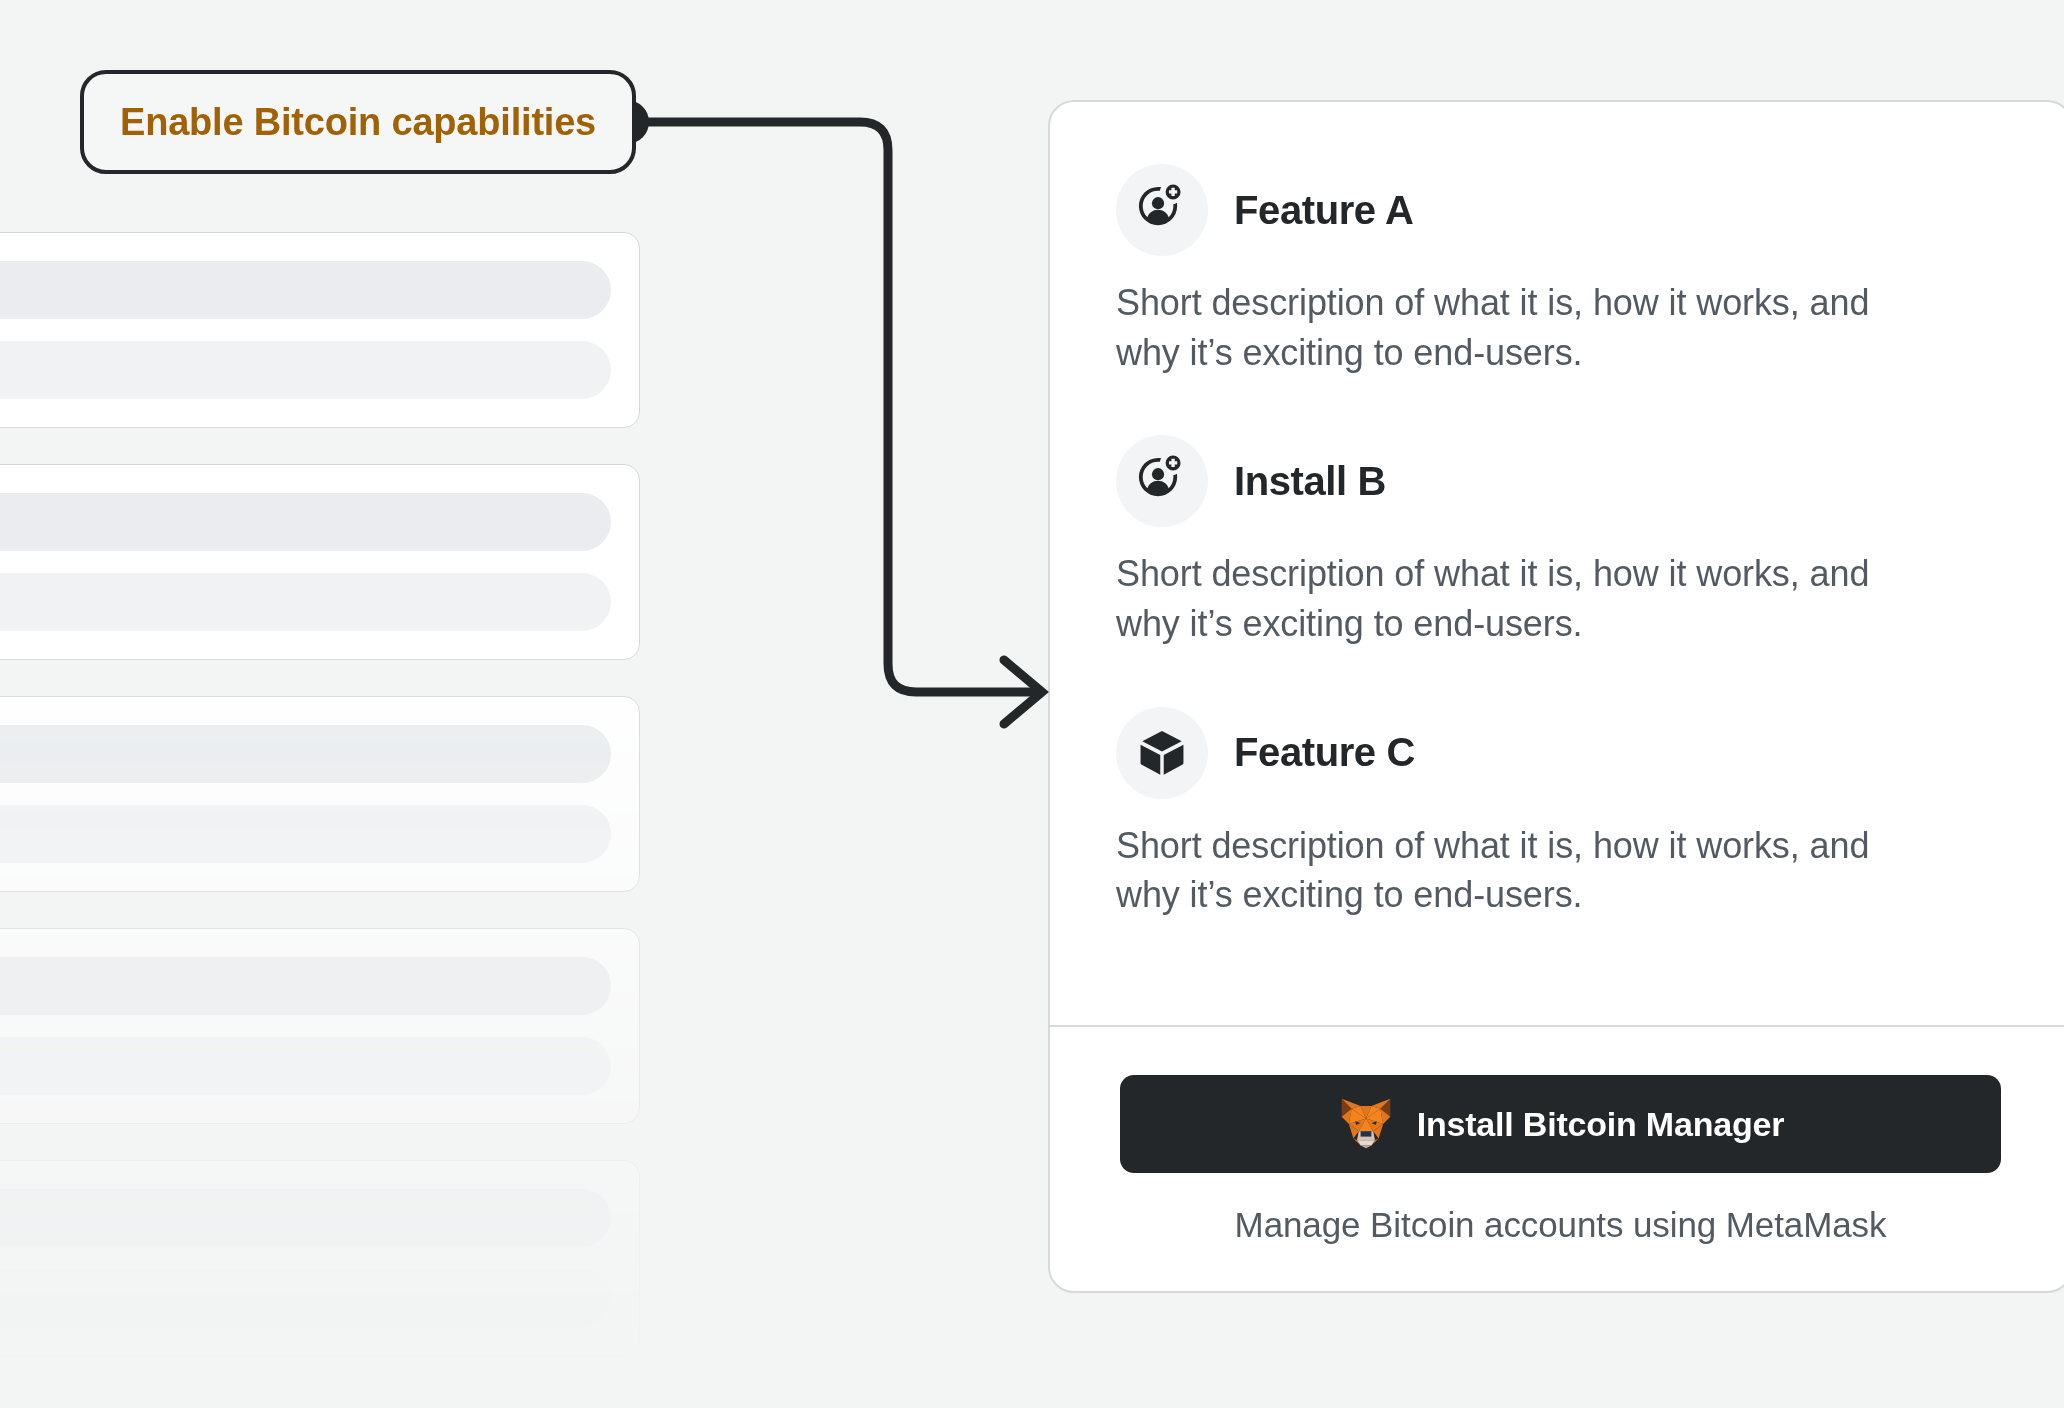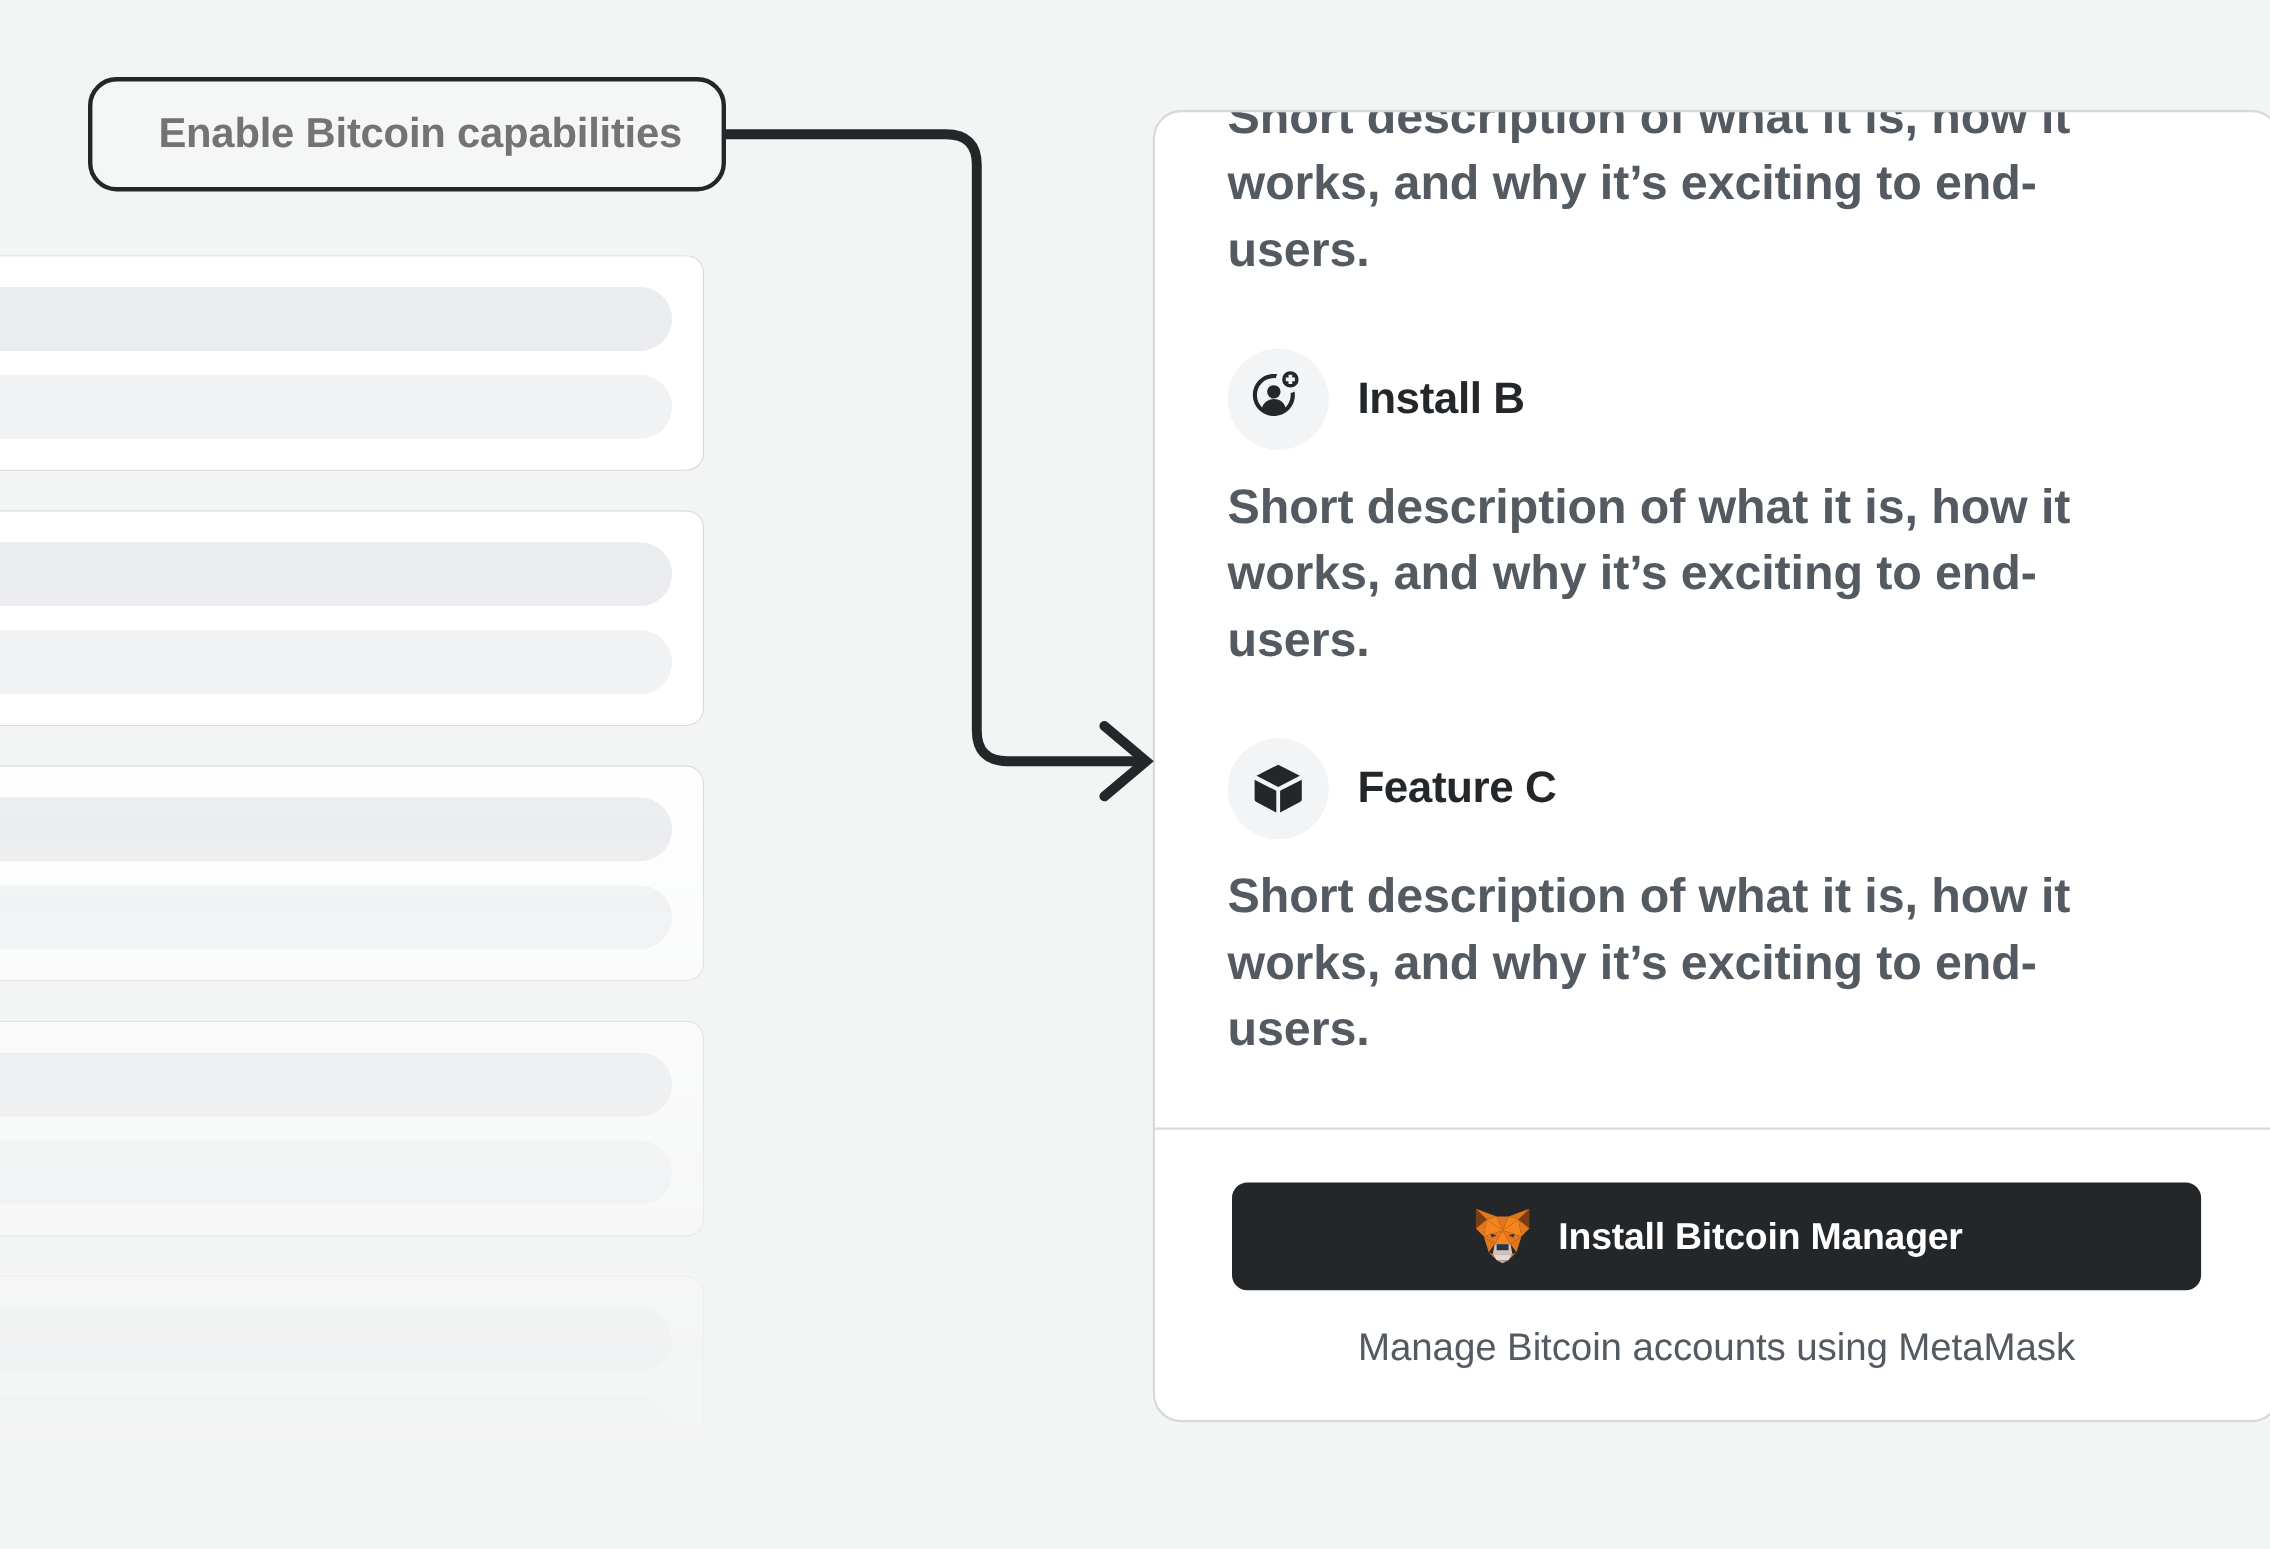--- a/index.html
+++ b/index.html
@@ -61,24 +61,23 @@
     display: flex;
     align-items: center;
     background: #F5F6F6;
     border: 4px solid #24272A;
     border-radius: 26px;
     z-index: 5;
   }
   .callout-pill-label {
     font-size: 38px;
     font-weight: 600;
-    color: #737373;
+    color: #a16207;
     letter-spacing: -0.2px;
     white-space: nowrap;
-    margin-left: 24px;
   }
 
   
   .connector {
     position: absolute;
     left: 0;
     top: 0;
     width: 2064px;
     height: 1408px;
     z-index: 4;
@@ -131,26 +130,25 @@
   }
 
   .feature-title {
     font-size: 40px;
     font-weight: 700;
     color: #24272A;
     letter-spacing: -0.4px;
   }
 
   .feature-desc {
-    font-size: 44px;
+    font-size: 36px;
     line-height: 1.38;
     color: #535A61;
     max-width: 800px;
     letter-spacing: -0.1px;
-    font-weight: bold;
   }
 
   .card-divider {
     height: 2px;
     background: #D6D9DC;
     width: 100%;
     margin-top: 58px;
     flex: none;
   }
 

